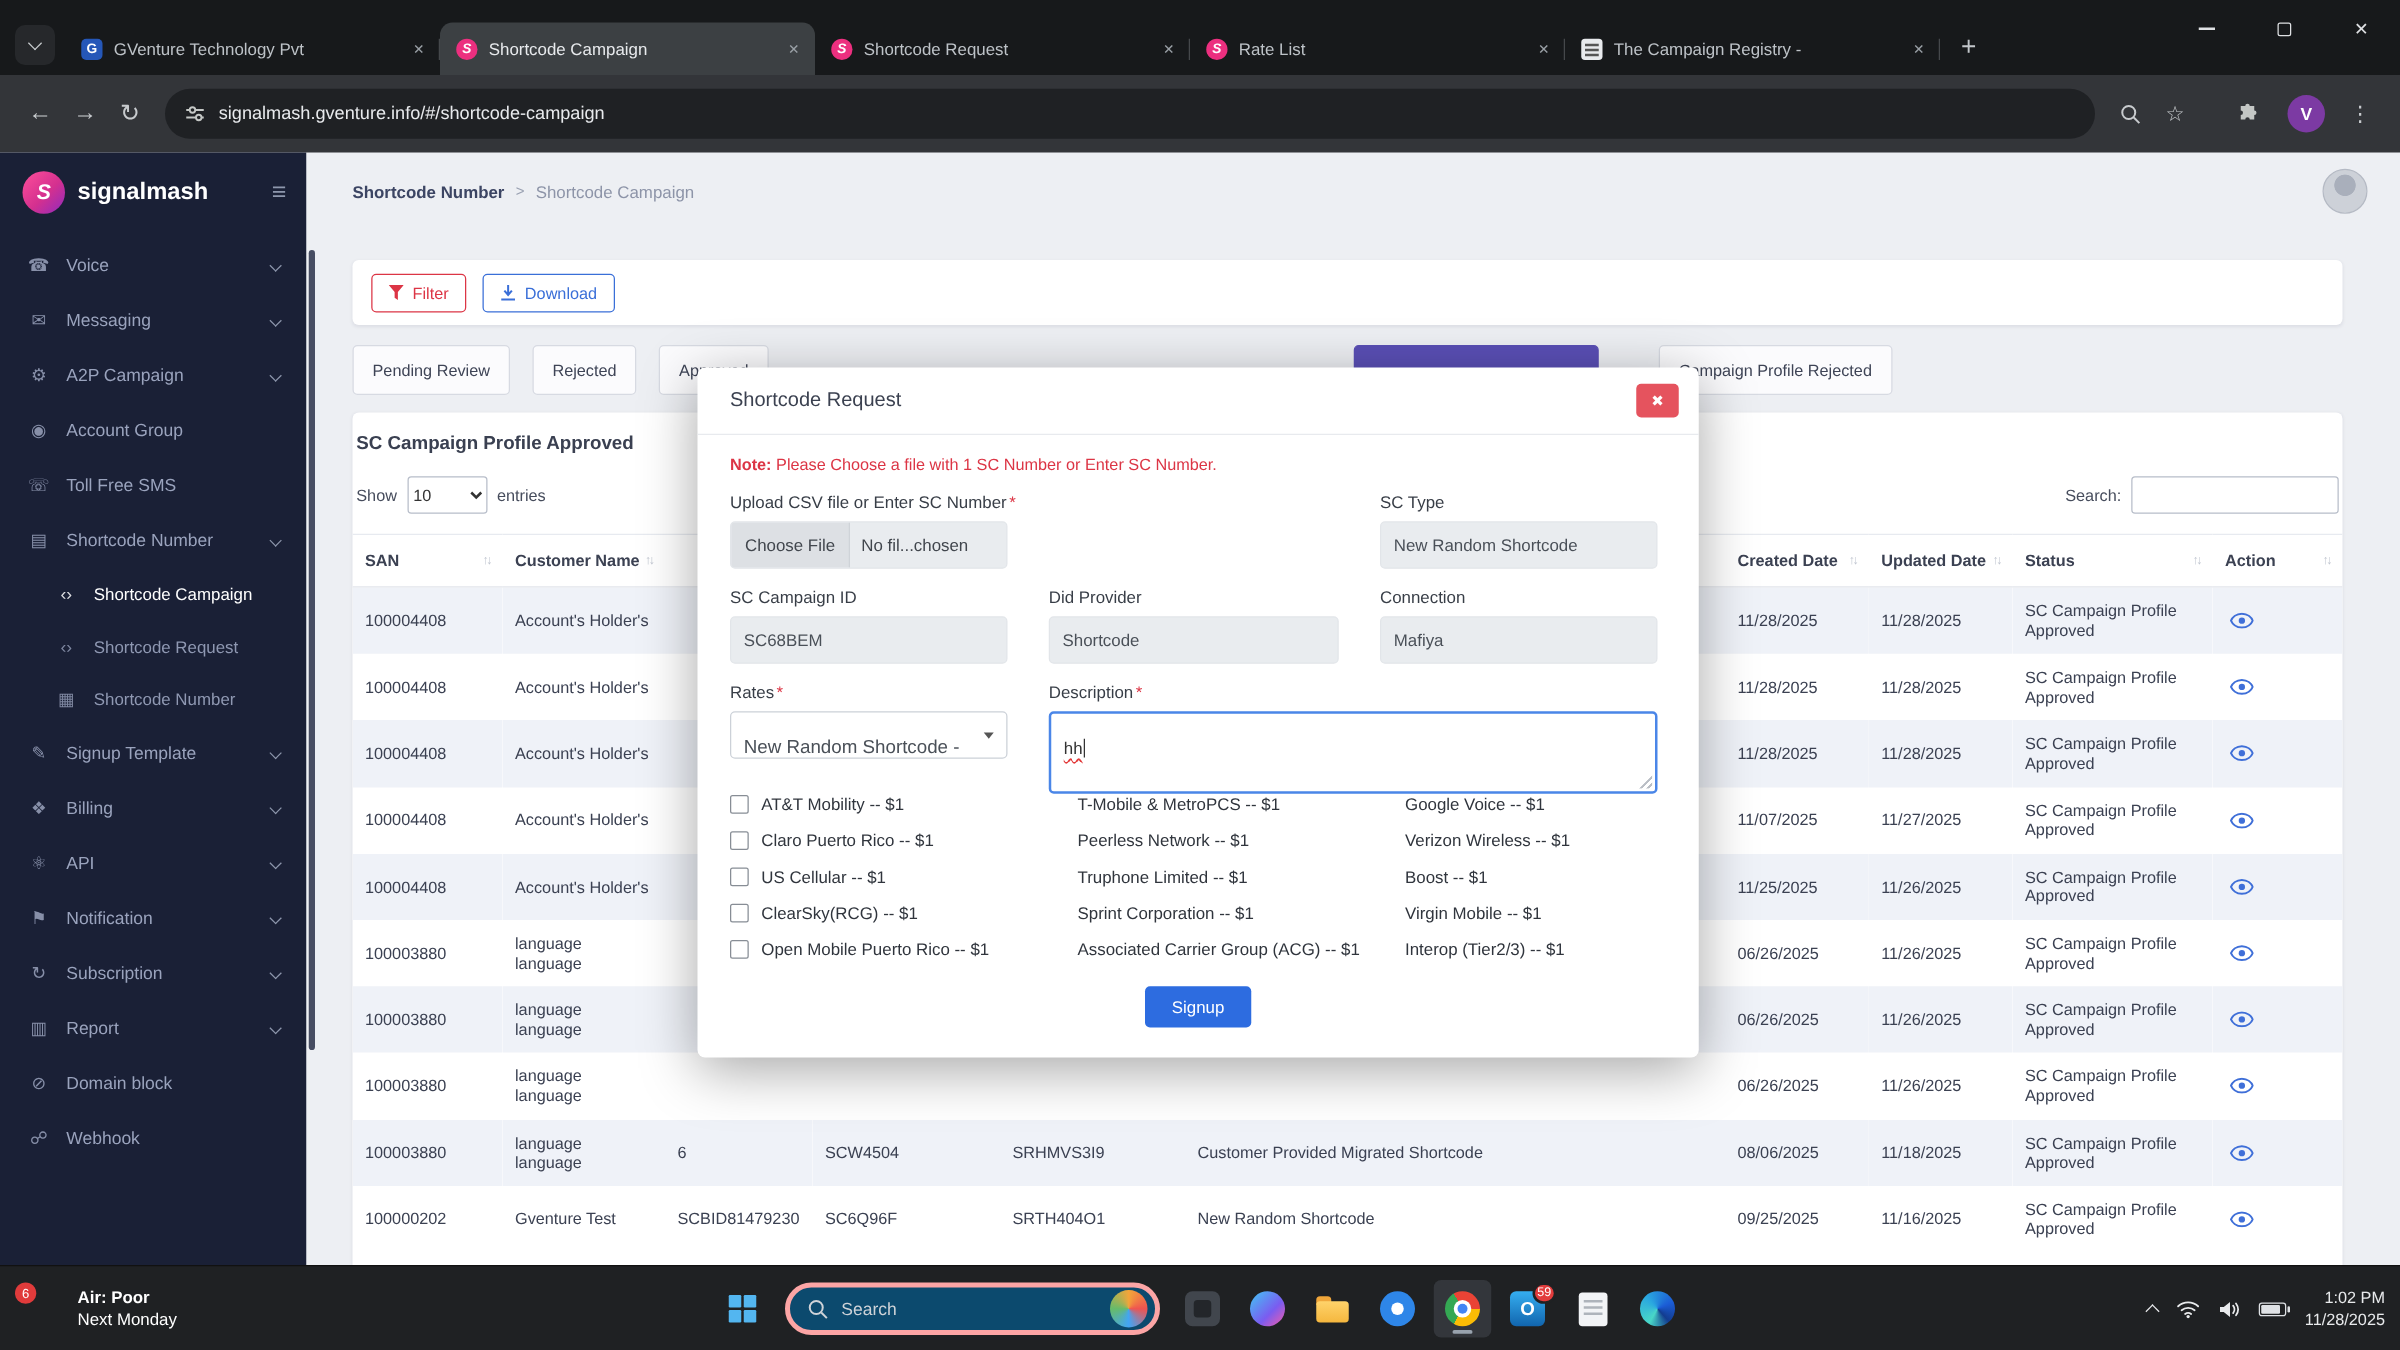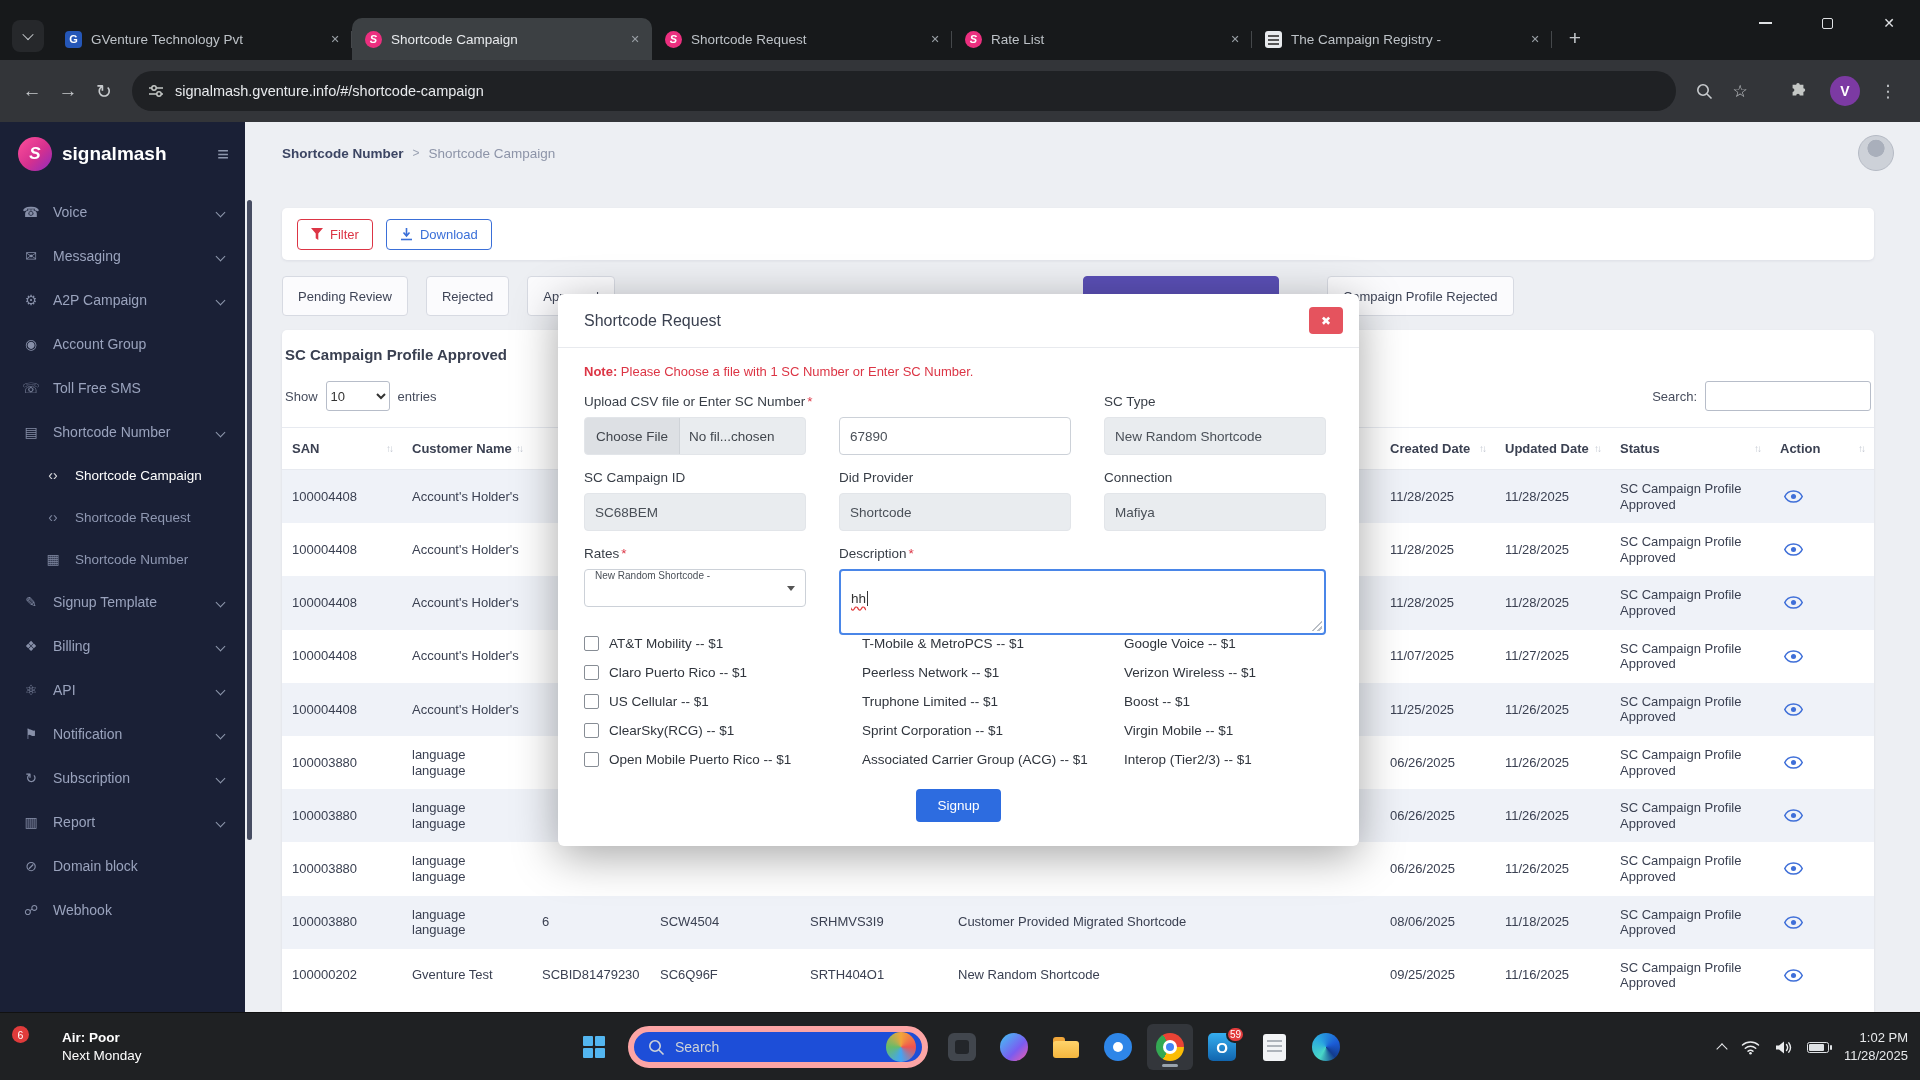--- a/index.html
+++ b/index.html
@@ -96,21 +96,21 @@
   .modal-body { padding:16px 26px 24px; }
   .note { font-size:13px; color:#dc3545; margin-bottom:15px; }
   .fgrid { display:grid; grid-template-columns:222px 232px 222px; column-gap:33px; row-gap:15px; }
   .flabel { font-size:13.5px; color:#383e47; margin-bottom:7px; white-space:nowrap; height:16px; }
   .req { color:#dc3545; margin-left:2px; }
   .in { width:100%; height:38px; border:1px solid #ccd1d8; border-radius:4px; padding:0 10px; font-size:13.5px; color:#4a5058; background:#fff; font-family:inherit; }
   .in.dis { background:#e9ecef; border-color:#e2e5e9; }
   .filein { height:38px; background:#e9ecef; border:1px solid #e2e5e9; border-radius:4px; display:flex; align-items:center; overflow:hidden; font-size:13.5px; color:#41464d; }
   .filebtn { height:100%; display:flex; align-items:center; padding:0 11px; background:#dde0e4; border-right:1px solid #cfd3d8; white-space:nowrap; }
   .filestatus { padding:0 9px; white-space:nowrap; }
-  .sel { position:relative; height:38px; border:1px solid #ccd1d8; border-radius:4px; display:flex; align-items:flex-start; padding:0 26px 0 10px; font-size:10px; color:#4a5058; }
+  .sel { position:relative; height:38px; border:1px solid #ccd1d8; border-radius:4px; display:flex; align-items:flex-end; padding:0 26px 0 10px; font-size:15px; color:#4a5058; }
   .sel::after { content:""; position:absolute; right:10px; top:16px; border-left:4.5px solid transparent; border-right:4.5px solid transparent; border-top:5.5px solid #555; }
   .dcell { grid-column:2 / 4; }
   .dbox { position:relative; height:66px; border:2px solid #4a86e8; border-radius:4px; padding:20px 10px; font-size:13.5px; color:#333; }
   .missp { text-decoration:underline; text-decoration-style:wavy; text-decoration-color:#e23a3a; text-underline-offset:3px; }
   .caret { display:inline-block; width:1px; height:15px; background:#333; vertical-align:-3px; margin-left:1px; }
   .grip { position:absolute; right:2px; bottom:2px; width:11px; height:11px; clip-path:polygon(100% 0,100% 100%,0 100%); background:repeating-linear-gradient(135deg,#b9bec5 0 1.5px,transparent 1.5px 4px); }
   .carrier-h { font-size:14.5px; font-weight:bold; color:#333a44; margin:22px 0 15px; }
   .carrier-grid { display:flex;align-items:flex-end; }
   .ccol { display:flex; flex-direction:column; gap:13px; font-size:13.5px; color:#30353d; }
   .ccol1 { width:278px; } .ccol2 { width:262px; } .ccol3 { flex:1; }
@@ -126,21 +126,21 @@
   .wicon { width:28px; height:28px; border-radius:6px; background:linear-gradient(140deg,#ffc24d 20%,#f4512e 80%); margin-top:3px; }
   .wbadge { position:absolute; top:-6px; left:-8px; min-width:17px; height:17px; border-radius:9px; background:#e03b3b; color:#fff; font-size:10.5px; display:flex; align-items:center; justify-content:center; padding:0 3px; }
   .wtext { font-size:13.5px; line-height:1.35; }
   .wl1 { font-weight:bold; }
   .tb-center { position:absolute; left:50%; top:0; transform:translateX(-50%); height:68px; display:flex; align-items:center; gap:6px; }
   .tb-item { width:46px; height:46px; border-radius:6px; display:flex; align-items:center; justify-content:center; position:relative; flex:none; }
   .tb-item.focused { background:#33363b; }
   .tb-item.focused::after { content:""; position:absolute; bottom:3px; left:50%; transform:translateX(-50%); width:16px; height:3px; border-radius:2px; background:#98a2ad; }
   .start-grid { width:22px; height:22px; display:grid; grid-template-columns:10px 10px; grid-template-rows:10px 10px; gap:2px; }
   .start-grid i { background:#53b6f0; border-radius:1px; }
-  .search-pill { width:300px; height:42px; background:#1d4ed8; border:6px solid #fca5a5; border-radius:21px; display:flex; align-items:center; gap:10px; padding:0 6px 0 14px; color:#cfd3d8; font-size:14px; margin:0 5px; flex:none; }
+  .search-pill { width:300px; height:42px; background:#0c4a6e; border:4px solid #fca5a5; border-radius:21px; display:flex; align-items:center; gap:10px; padding:0 6px 0 14px; color:#cfd3d8; font-size:14px; margin:0 5px; flex:none; }
   .stext { flex:1; }
   .sp-img { width:30px; height:30px; border-radius:50%; background:conic-gradient(#f3a53a,#ef5350,#42a5f5,#66bb6a,#f3a53a); flex:none; }
   .ic { width:28px; height:28px; }
   .ic-dark { background:#41464d; border-radius:6px; position:relative; }
   .ic-dark::after { content:""; position:absolute; inset:7px; background:#23262a; border-radius:3px; }
   .ic-round { border-radius:50%; background:linear-gradient(135deg,#41c7f4,#7a5cf0 60%,#f45ca8); }
   .ic-folder { width:28px; height:28px; position:relative; }
   .ic-folder i { position:absolute; left:1px; right:1px; top:8px; bottom:3px; background:linear-gradient(180deg,#ffd36b,#f5b73e); border-radius:3px; }
   .ic-folder::before { content:""; position:absolute; top:4px; left:1px; width:12px; height:7px; background:#f0a63a; border-radius:3px 3px 0 0; }
   .ic-blue { border-radius:50%; background:#2e86e8; position:relative; }
@@ -676,21 +676,20 @@
     <div class="fgrid">
       <div class="fcell">
         <div class="flabel"><span>Upload CSV file or Enter SC Number</span><span class="req">*</span></div>
         <div class="filein">
           <span class="filebtn">Choose File</span>
           <span class="filestatus">No fil...chosen</span>
         </div>
       </div>
       <div class="fcell">
         <div class="flabel"></div>
-        <input class="in" value="67890" style="">
       </div>
       <div class="fcell">
         <div class="flabel">SC Type</div>
         <input class="in dis" value="New Random Shortcode" style="">
       </div>
 
       <div class="fcell">
         <div class="flabel">SC Campaign ID</div>
         <input class="in dis" value="SC68BEM" style="">
       </div>

